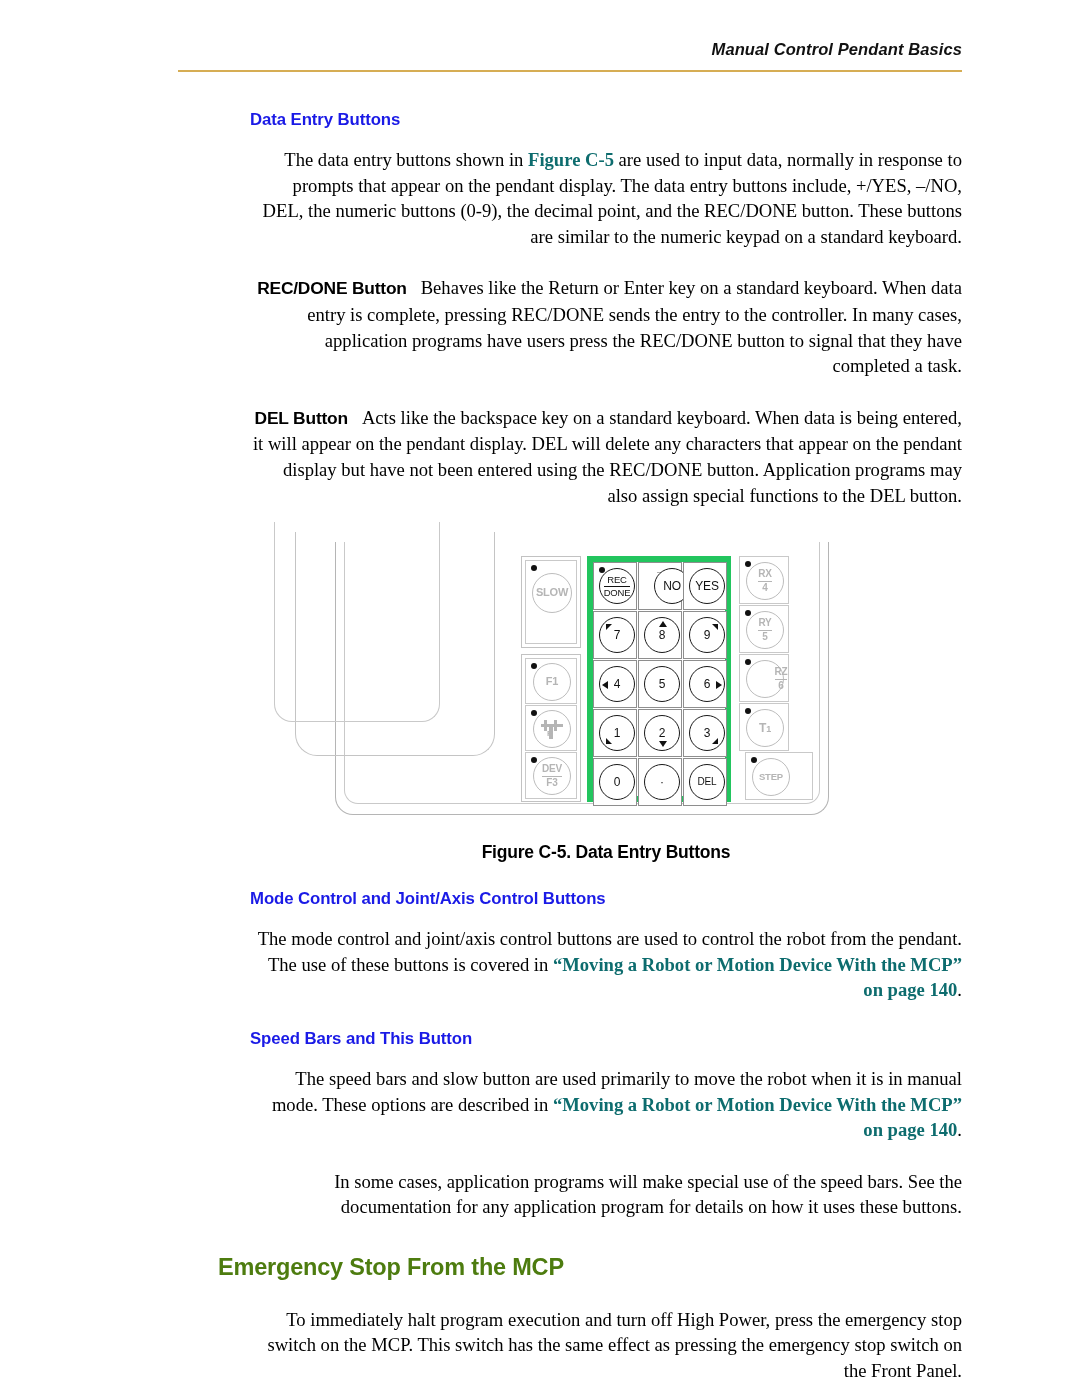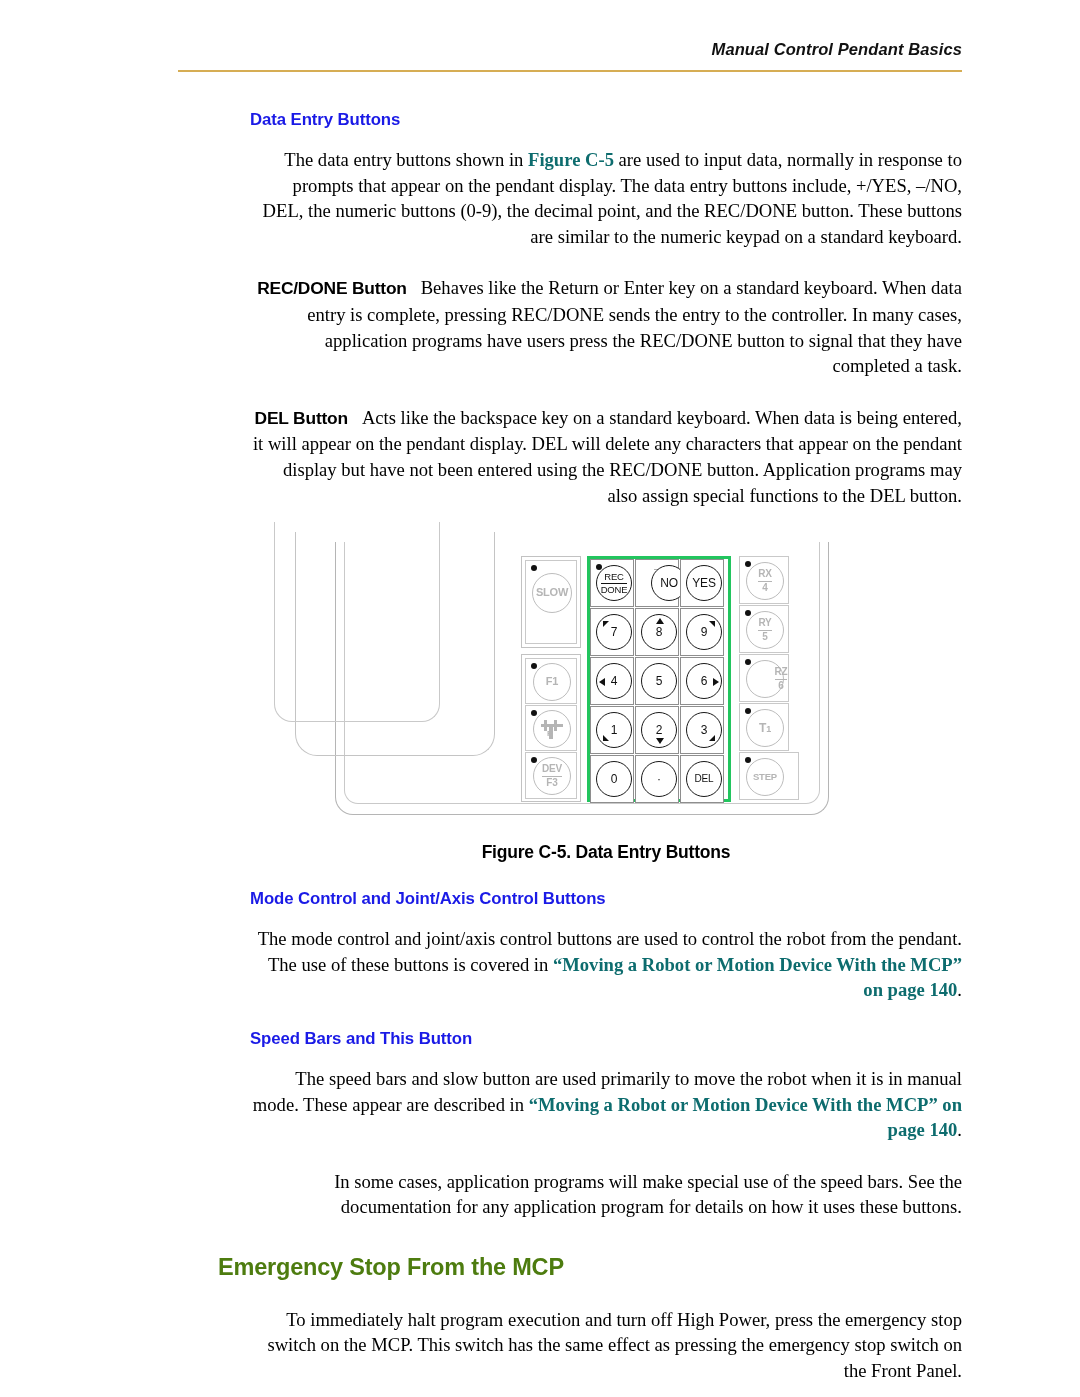--- a/index.html
+++ b/index.html
@@ -224,21 +224,21 @@
   .keylabel .rule {
     display: block;
     height: 1px;
     background: currentColor;
     margin: 1px 0;
   }
 
   
   .highlight-box {
     position: absolute;
-    border: 3px solid #22c55e;
+    border: 6px solid #22c55e;
     box-sizing: border-box;
     background: #000;
   }
   .highlight-inner {
     position: absolute;
     inset: 0;
     background: #fff;
   }
 
   .sign {
@@ -487,42 +487,42 @@
             </div>
           </div>
 
           <div class="keycell" style="position:absolute; left:0px; top:147px; width:50px; height:48px;">
             <span class="led"></span>
             <div class="keycircle grey" style="left:6px; top:5px; width:38px; height:38px;">
               <span class="keylabel grey" style="font-size:12px;"><span>T</span><span style="font-size:9px;">1</span></span>
             </div>
           </div>
 
-          <div class="keycell" style="position:absolute; left:0px; top:196px; width:60px; height:48px;">
+          <div class="keycell" style="position:absolute; left:6px; top:196px; width:68px; height:48px;">
             <span class="led"></span>
             <div class="keycircle grey" style="left:6px; top:5px; width:38px; height:38px;">
               <span class="keylabel grey" style="font-size:9.5px;">STEP</span>
             </div>
           </div>
         </div>
 
       </div>
     </div>
 
     <div class="figure-caption">Figure C-5. Data Entry Buttons</div>
 
     <div class="gap-md"></div>
     <div class="h2">Mode Control and Joint/Axis Control Buttons</div>
     <div class="gap-sm"></div>
     <p class="body"><span>The mode control and joint/axis control buttons are used to control the robot from the pendant. The use of these buttons is covered in </span><span class="xref">“Moving a Robot or Motion Device With the MCP” on page 140</span><span>.</span></p>
 
     <div class="gap-md"></div>
     <div class="h2">Speed Bars and This Button</div>
     <div class="gap-sm"></div>
-    <p class="body"><span>The speed bars and slow button are used primarily to move the robot when it is in manual mode. These appear are described in </span><span class="xref">“Moving a Robot or Motion Device With the MCP” on page 140</span><span>.</span></p>
+    <p class="body"><span>The speed bars and slow button are used primarily to move the robot when it is in manual mode. These options are described in </span><span class="xref">“Moving a Robot or Motion Device With the MCP” on page 140</span><span>.</span></p>
 
     <div class="gap-md"></div>
     <p class="body">In some cases, application programs will make special use of the speed bars. See the documentation for any application program for details on how it uses these buttons.</p>
 
     <div class="gap-lg"></div>
     <div class="h1">Emergency Stop From the MCP</div>
     <div class="gap-md"></div>
     <p class="body">To immediately halt program execution and turn off High Power, press the emergency stop switch on the MCP. This switch has the same effect as pressing the emergency stop switch on the Front Panel.</p>
 
   </div>

